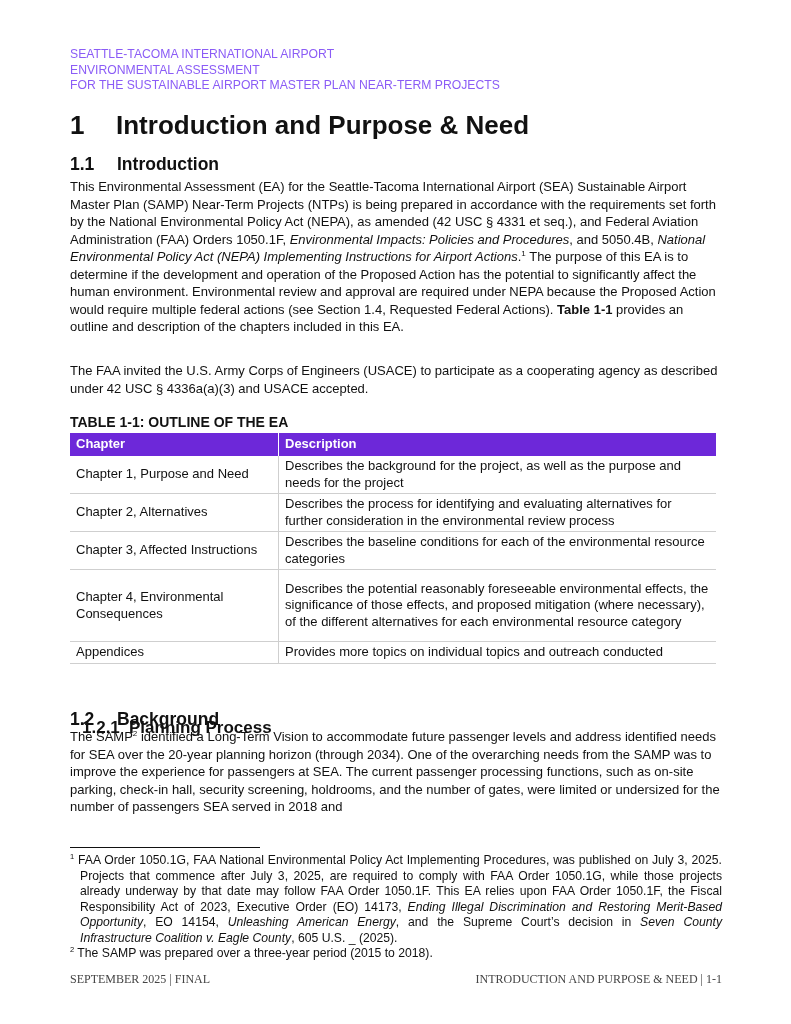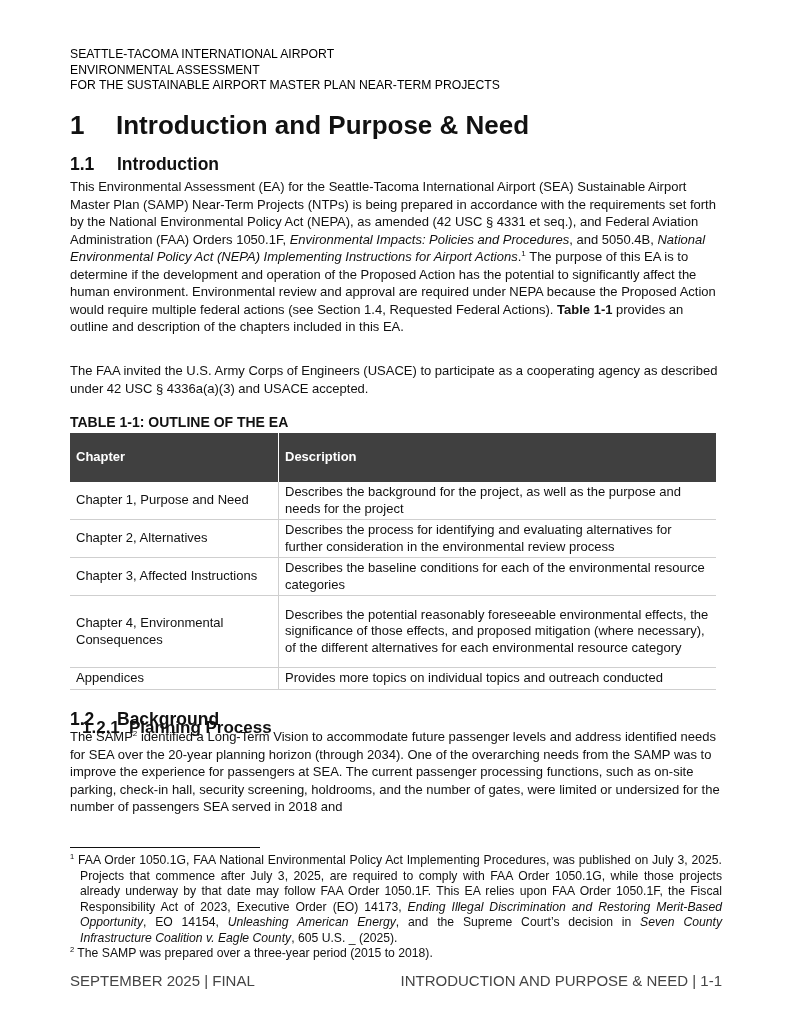--- a/index.html
+++ b/index.html
@@ -1,39 +1,39 @@
 <!DOCTYPE html>
 <html><head>
 <meta charset="utf-8">
 <style>
   html, body { margin: 0; padding: 0; background: #ffffff; }
   body { width: 791px; height: 1024px; position: relative; overflow: hidden;
          font-family: "Liberation Sans", sans-serif; color: #111; }
   .page { position: absolute; left: 70px; top: 0; width: 650px; }
-  .running-header { position: absolute; top: 47px; left: 0; font-size: 12.2px; line-height: 15.5px; color: #000000; }
+  .running-header { position: absolute; top: 47px; left: 0; font-size: 12.2px; line-height: 15.5px; color: #8b5cf6; }
   .running-header div { white-space: nowrap; }
   h1 { position: absolute; top: 110px; left: 0; margin: 0; font-size: 26px; font-weight: bold; line-height: 30px; white-space: nowrap; }
   h1 .num { display: inline-block; width: 46px; }
   h2 { margin: 0; font-size: 17.5px; font-weight: bold; line-height: 22px; white-space: nowrap; }
   h2 .num { display: inline-block; width: 47px; }
   h3 { margin: 12px; font-size: 17px; font-weight: bold; line-height: 18px; white-space: nowrap; }
   h3 .num { display: inline-block; width: 47px; }
   p { margin: 0; font-size: 13px; line-height: 17.5px; }
   .abs { position: absolute; left: 0; width: 650px; }
   .table-title { font-size: 14px; font-weight: bold; line-height: 16px; }
   table { border-collapse: collapse; width: 646px; font-size: 13px; line-height: 16.5px; }
-  th { background: #404040; color: #fff; text-align: left; font-weight: bold; padding: 16px 6px; height: 17px; font-size: 13px; }
+  th { background: #6d28d9; color: #fff; text-align: left; font-weight: bold; padding: 3px 6px; height: 17px; font-size: 13px; }
   th:first-child { width: 196px; border-right: 1px solid #fff; }
   td { padding: 2px 6px; vertical-align: middle; border-bottom: 1px solid #cfcfcf; }
   td:first-child { border-right: 1px solid #cfcfcf; }
   .fn-rule { position: absolute; left: 0; top: 847px; width: 190px; border-top: 1px solid #111; }
   .footnotes { position: absolute; left: 0; top: 853px; width: 652px; font-size: 12.2px; line-height: 15.5px; }
   .fn { padding-left: 10px; text-indent: -10px; text-align: justify; }
   sup { font-size: 0.62em; line-height: 0; vertical-align: super; }
-  .footer { position: absolute; top: 972px; left: 0; width: 652px; font-size: 15px; color: #444; display: flex; justify-content: space-between; }
+  .footer { position: absolute; top: 972px; left: 0; width: 652px; font-size: 12px; color: #444; display: flex; justify-content: space-between; font-family: Liberation Serif, serif; }
 </style>
 </head>
 <body>
 
 <div class="page">
 
   <div class="running-header">
     <div>SEATTLE-TACOMA INTERNATIONAL AIRPORT</div>
     <div>ENVIRONMENTAL ASSESSMENT</div>
     <div>FOR THE SUSTAINABLE AIRPORT MASTER PLAN NEAR-TERM PROJECTS</div>

